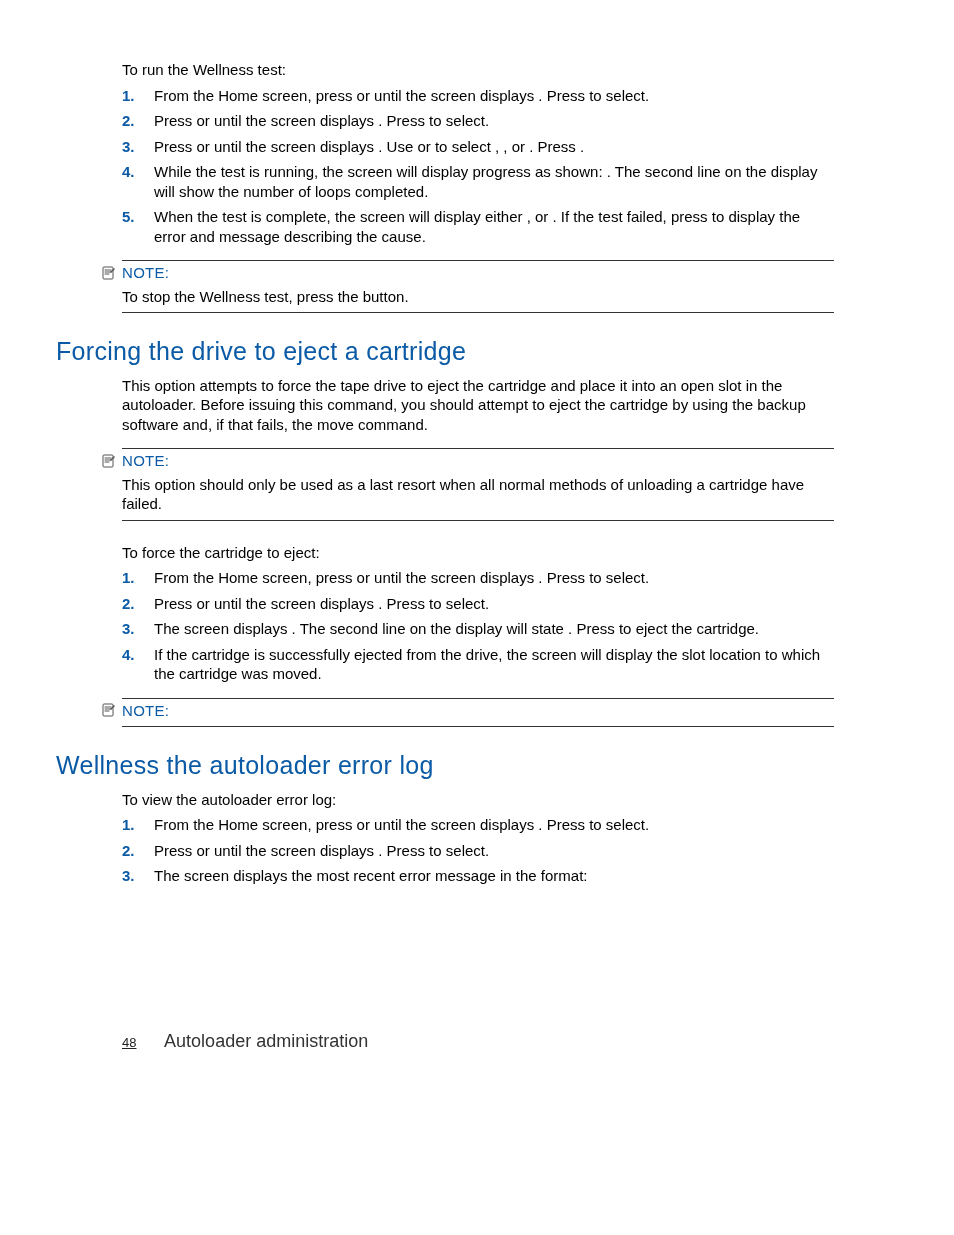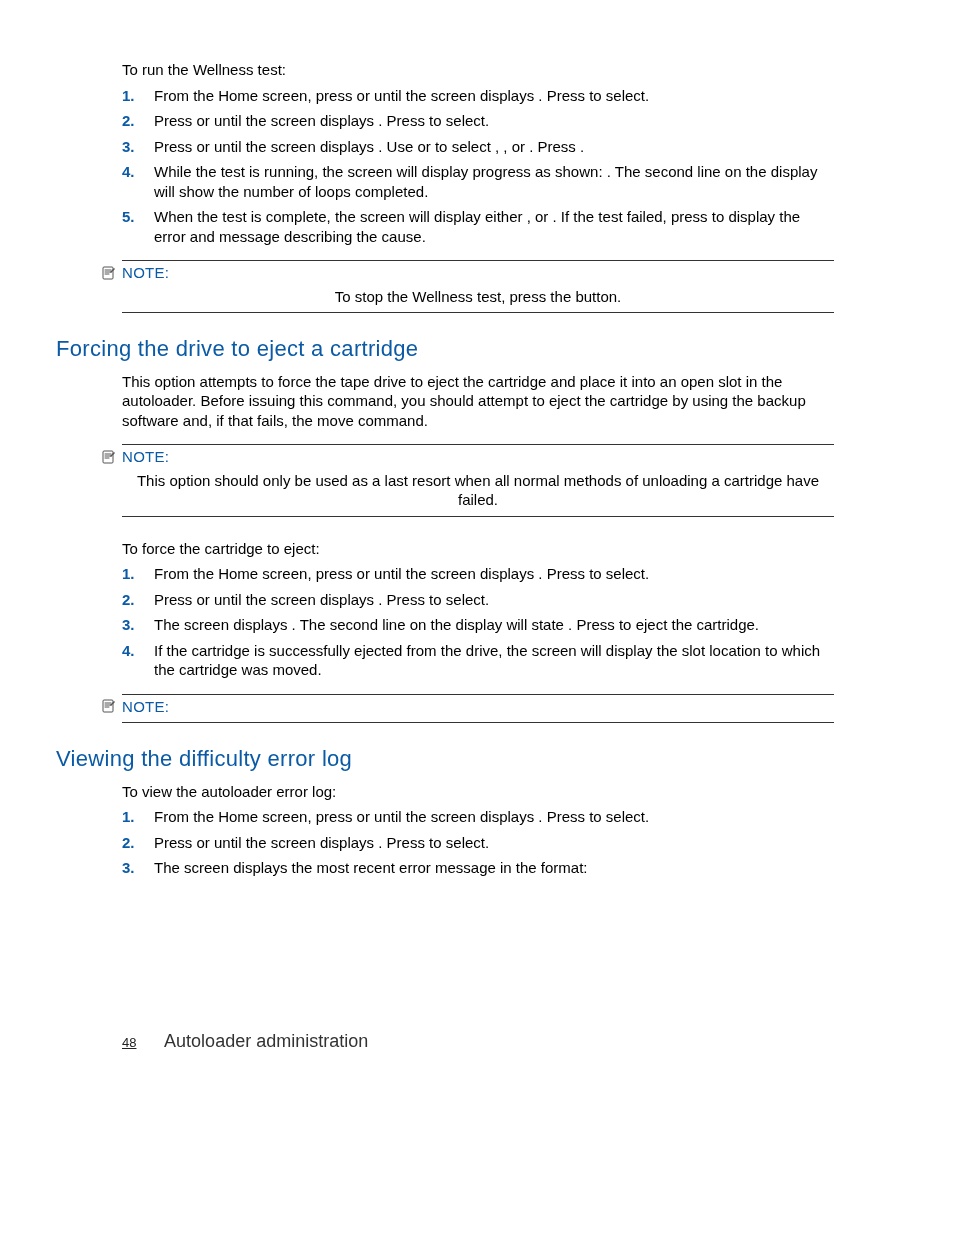--- a/index.html
+++ b/index.html
@@ -39,21 +39,20 @@
   ol.steps > li::before {
     content: counter(step) ".";
     position: absolute;
     left: 0;
     top: 0;
     color: #0a5aa6;
     font-weight: bold;
   }
   .note-block {
     margin: 14px 120px 22px 100px;
-    text-align: center;
   }
   .note-rule {
     border: none;
     border-top: 1px solid #333;
     margin: 0 0 2px 22px;
   }
   .note-head {
     display: flex;
     align-items: center;
   }
@@ -71,21 +70,21 @@
     color: #0a5aa6;
     font-weight: 500;
     letter-spacing: .3px;
   }
   .note-body {
     margin: 4px 0 0 22px;
   }
   h2.section {
     color: #0a5aa6;
     font-weight: 300;
-    font-size: 22px;
+    font-size: 25px;
     margin: 20px 120px 8px 56px;
     letter-spacing: .3px;
   }
   .body-para {
     margin: 0 120px 12px 122px;
   }
   .footer {
     position: absolute;
     left: 122px;
     bottom: 60px;
@@ -174,21 +173,21 @@
               <path d="M4 5h6M4 7h6M4 9h4" stroke-linecap="round"></path>
               <path d="M13 3l1 1-4 4-1-1z" fill="#555" stroke="none"></path>
             </g>
           </svg>
       </span>
       <span class="note-label">NOTE:</span>
     </div>
     <hr class="note-rule" style="margin-top:6px;">
   </div>
 
-  <h2 class="section">Viewing the difficulty error log</h2>
+  <h2 class="section">Wellness the autoloader error log</h2>
   <div class="intro">To view the autoloader error log:</div>
 
   <ol class="steps">
     <li>From the Home screen, press                              or                until the screen displays                  . Press              to select.</li>
     <li>Press                    or                until the screen displays                                          . Press              to select.</li>
     <li>The screen displays the most recent error message in the format:</li>
   </ol>
 
   <div class="footer">
     <span class="pg">48</span>

